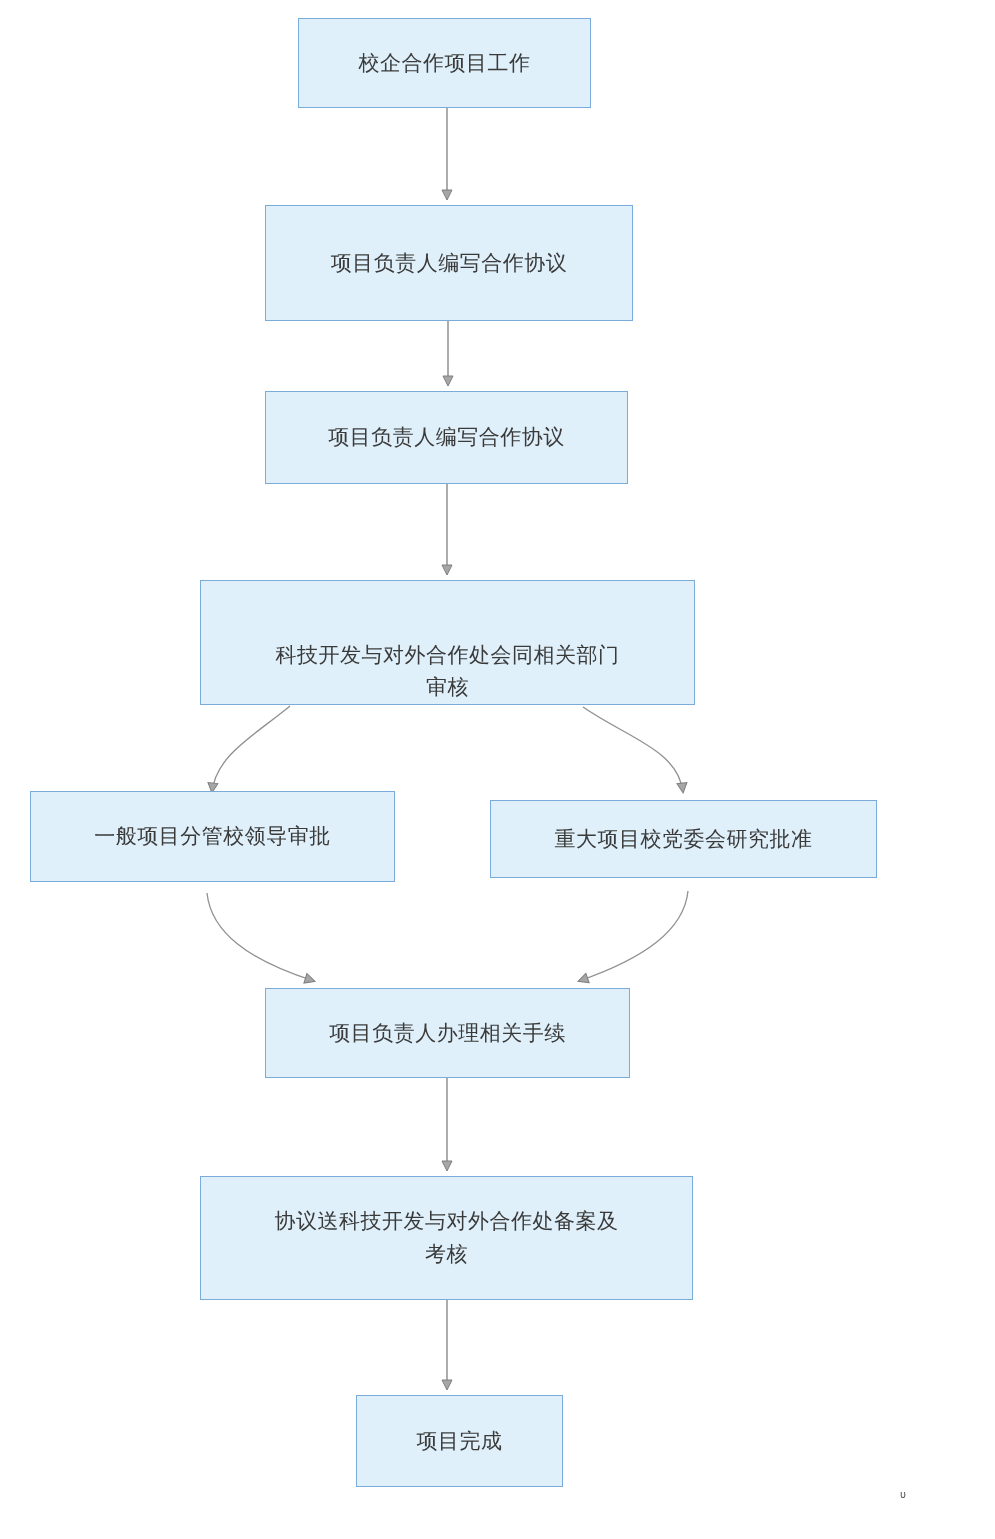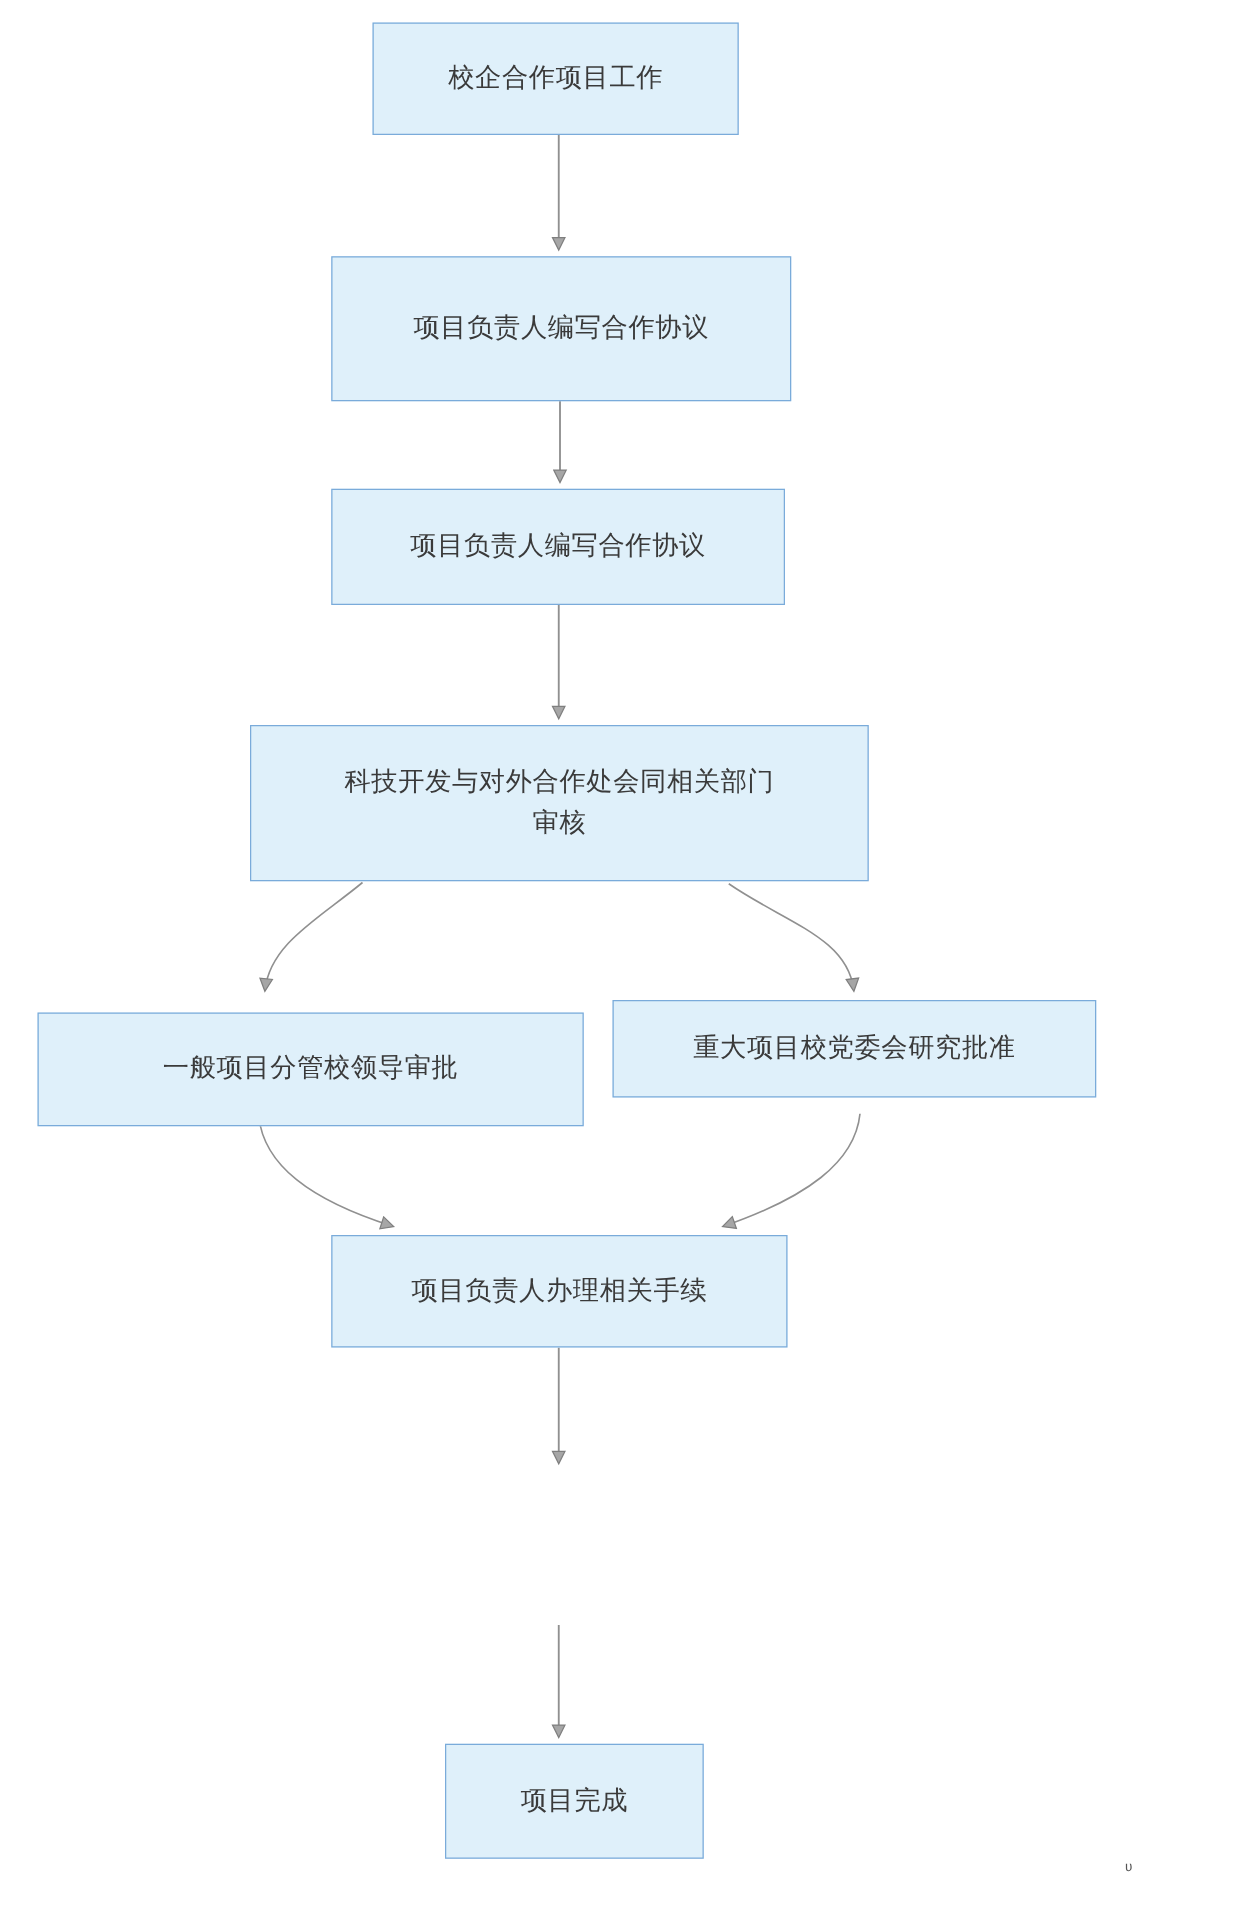--- a/index.html
+++ b/index.html
@@ -35,22 +35,22 @@
     justify-content: center;
     text-align: center;
     color: #3a3a3a;
     font-size: 21px;
     line-height: 1.55;
     letter-spacing: 0.5px;
   }
   .node-start              { left: 298px; top: 18px;   width: 293px; height: 90px;  }
   .node-draft-agreement    { left: 265px; top: 205px;  width: 368px; height: 116px;  }
   .node-unit-leader-sign   { left: 265px; top: 391px;  width: 363px; height: 93px;  }
-  .node-office-review      { left: 200px; top: 580px;  width: 495px; height: 125px; }
-  .node-general-approval   { left: 30px;  top: 810px;  width: 437px; height: 91px;  }
+  .node-office-review      { left: 200px; top: 580px;  width: 495px; height: 125px; justify-content: flex-end; }
+  .node-general-approval   { left: 30px;  top: 791px;  width: 365px; height: 91px;  }
   .node-major-approval     { left: 490px; top: 800px;  width: 387px; height: 78px;  }
   .node-handle-procedures  { left: 265px; top: 988px;  width: 365px; height: 90px;  }
   .node-filing-assessment  { left: 200px; top: 1176px; width: 493px; height: 124px; }
   .node-complete           { left: 344px; top: 1395px; width: 207px; height: 92px; margin-left: 12px;  }
   .artifact {
     position: absolute;
     left: 900px;
     top: 1488px;
     font-size: 11px;
     color: #555555;
@@ -101,20 +101,24 @@
   </div>
 
   <div class="node node-major-approval">
     <div class="node-line">重大项目校党委会研究批准</div>
   </div>
 
   <div class="node node-handle-procedures">
     <div class="node-line">项目负责人办理相关手续</div>
   </div>
 
+  <div class="node node-filing-assessment">
+    <div class="node-line">协议送科技开发与对外合作处备案及</div>
+    <div class="node-line">考核</div>
+  </div>
 
   <div class="node node-complete">
     <div class="node-line">项目完成</div>
   </div>
 
   <span class="artifact">ʋ</span>
 
 </div>
 
 </body></html>

